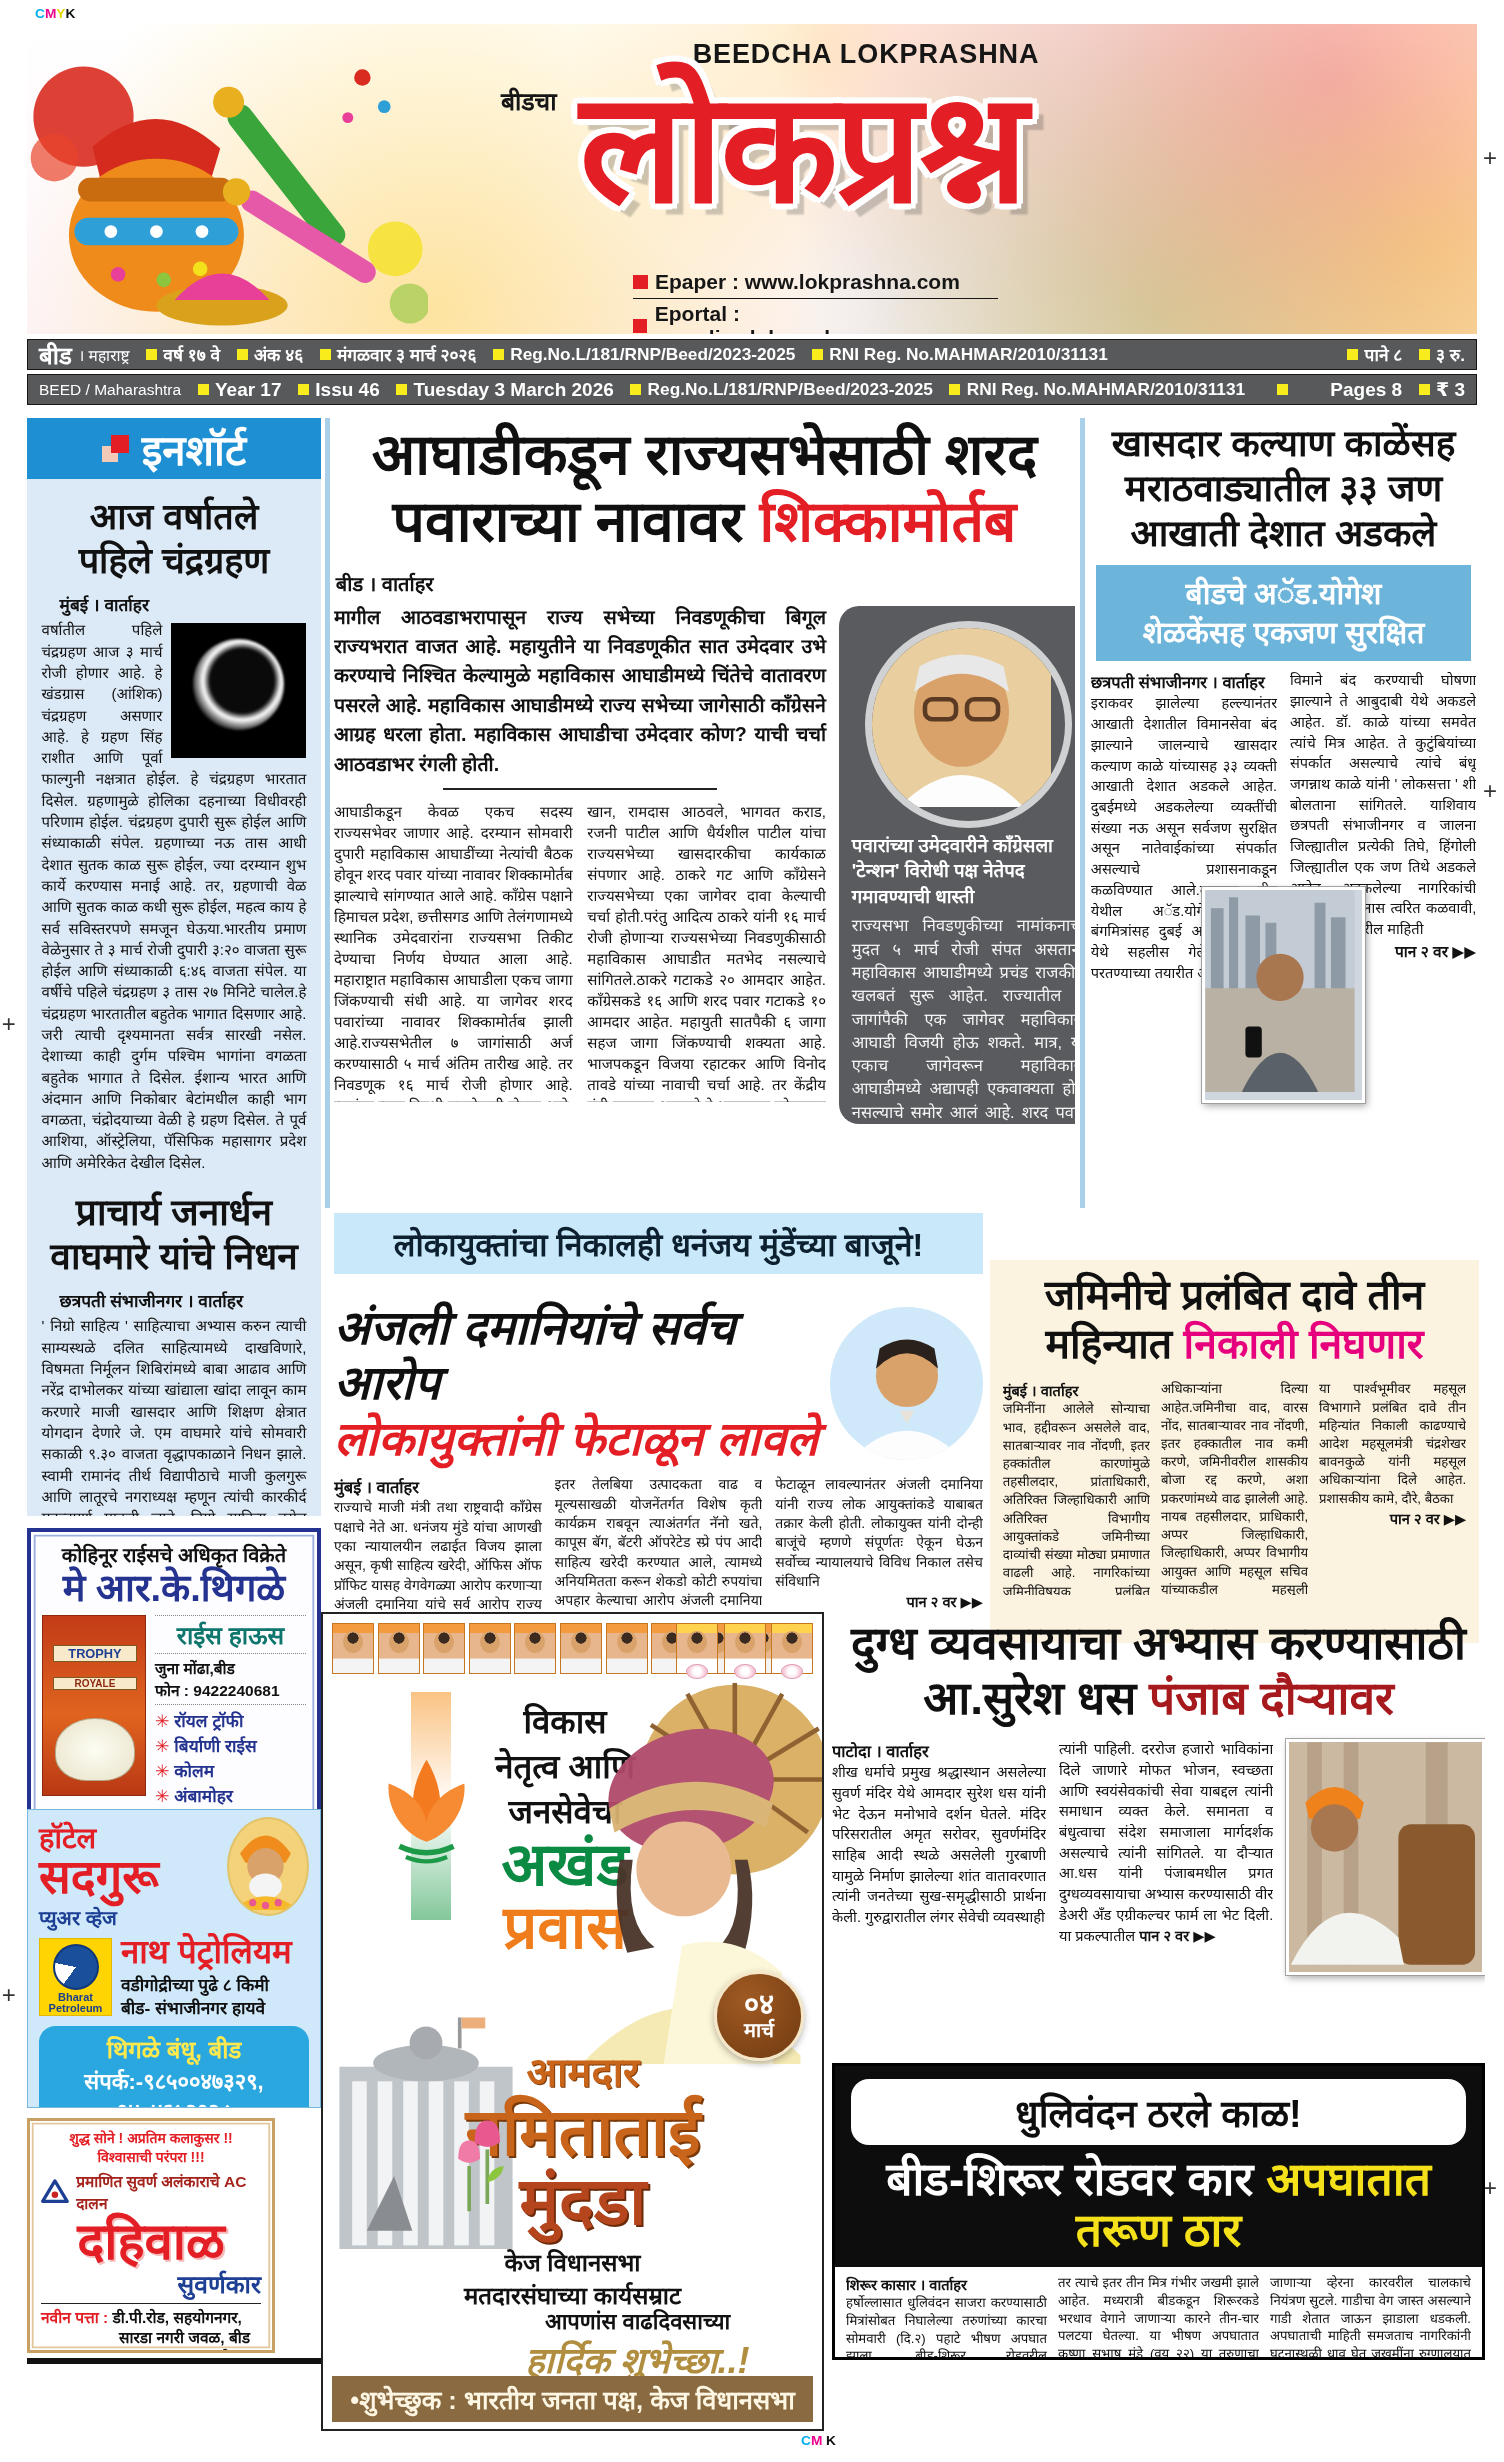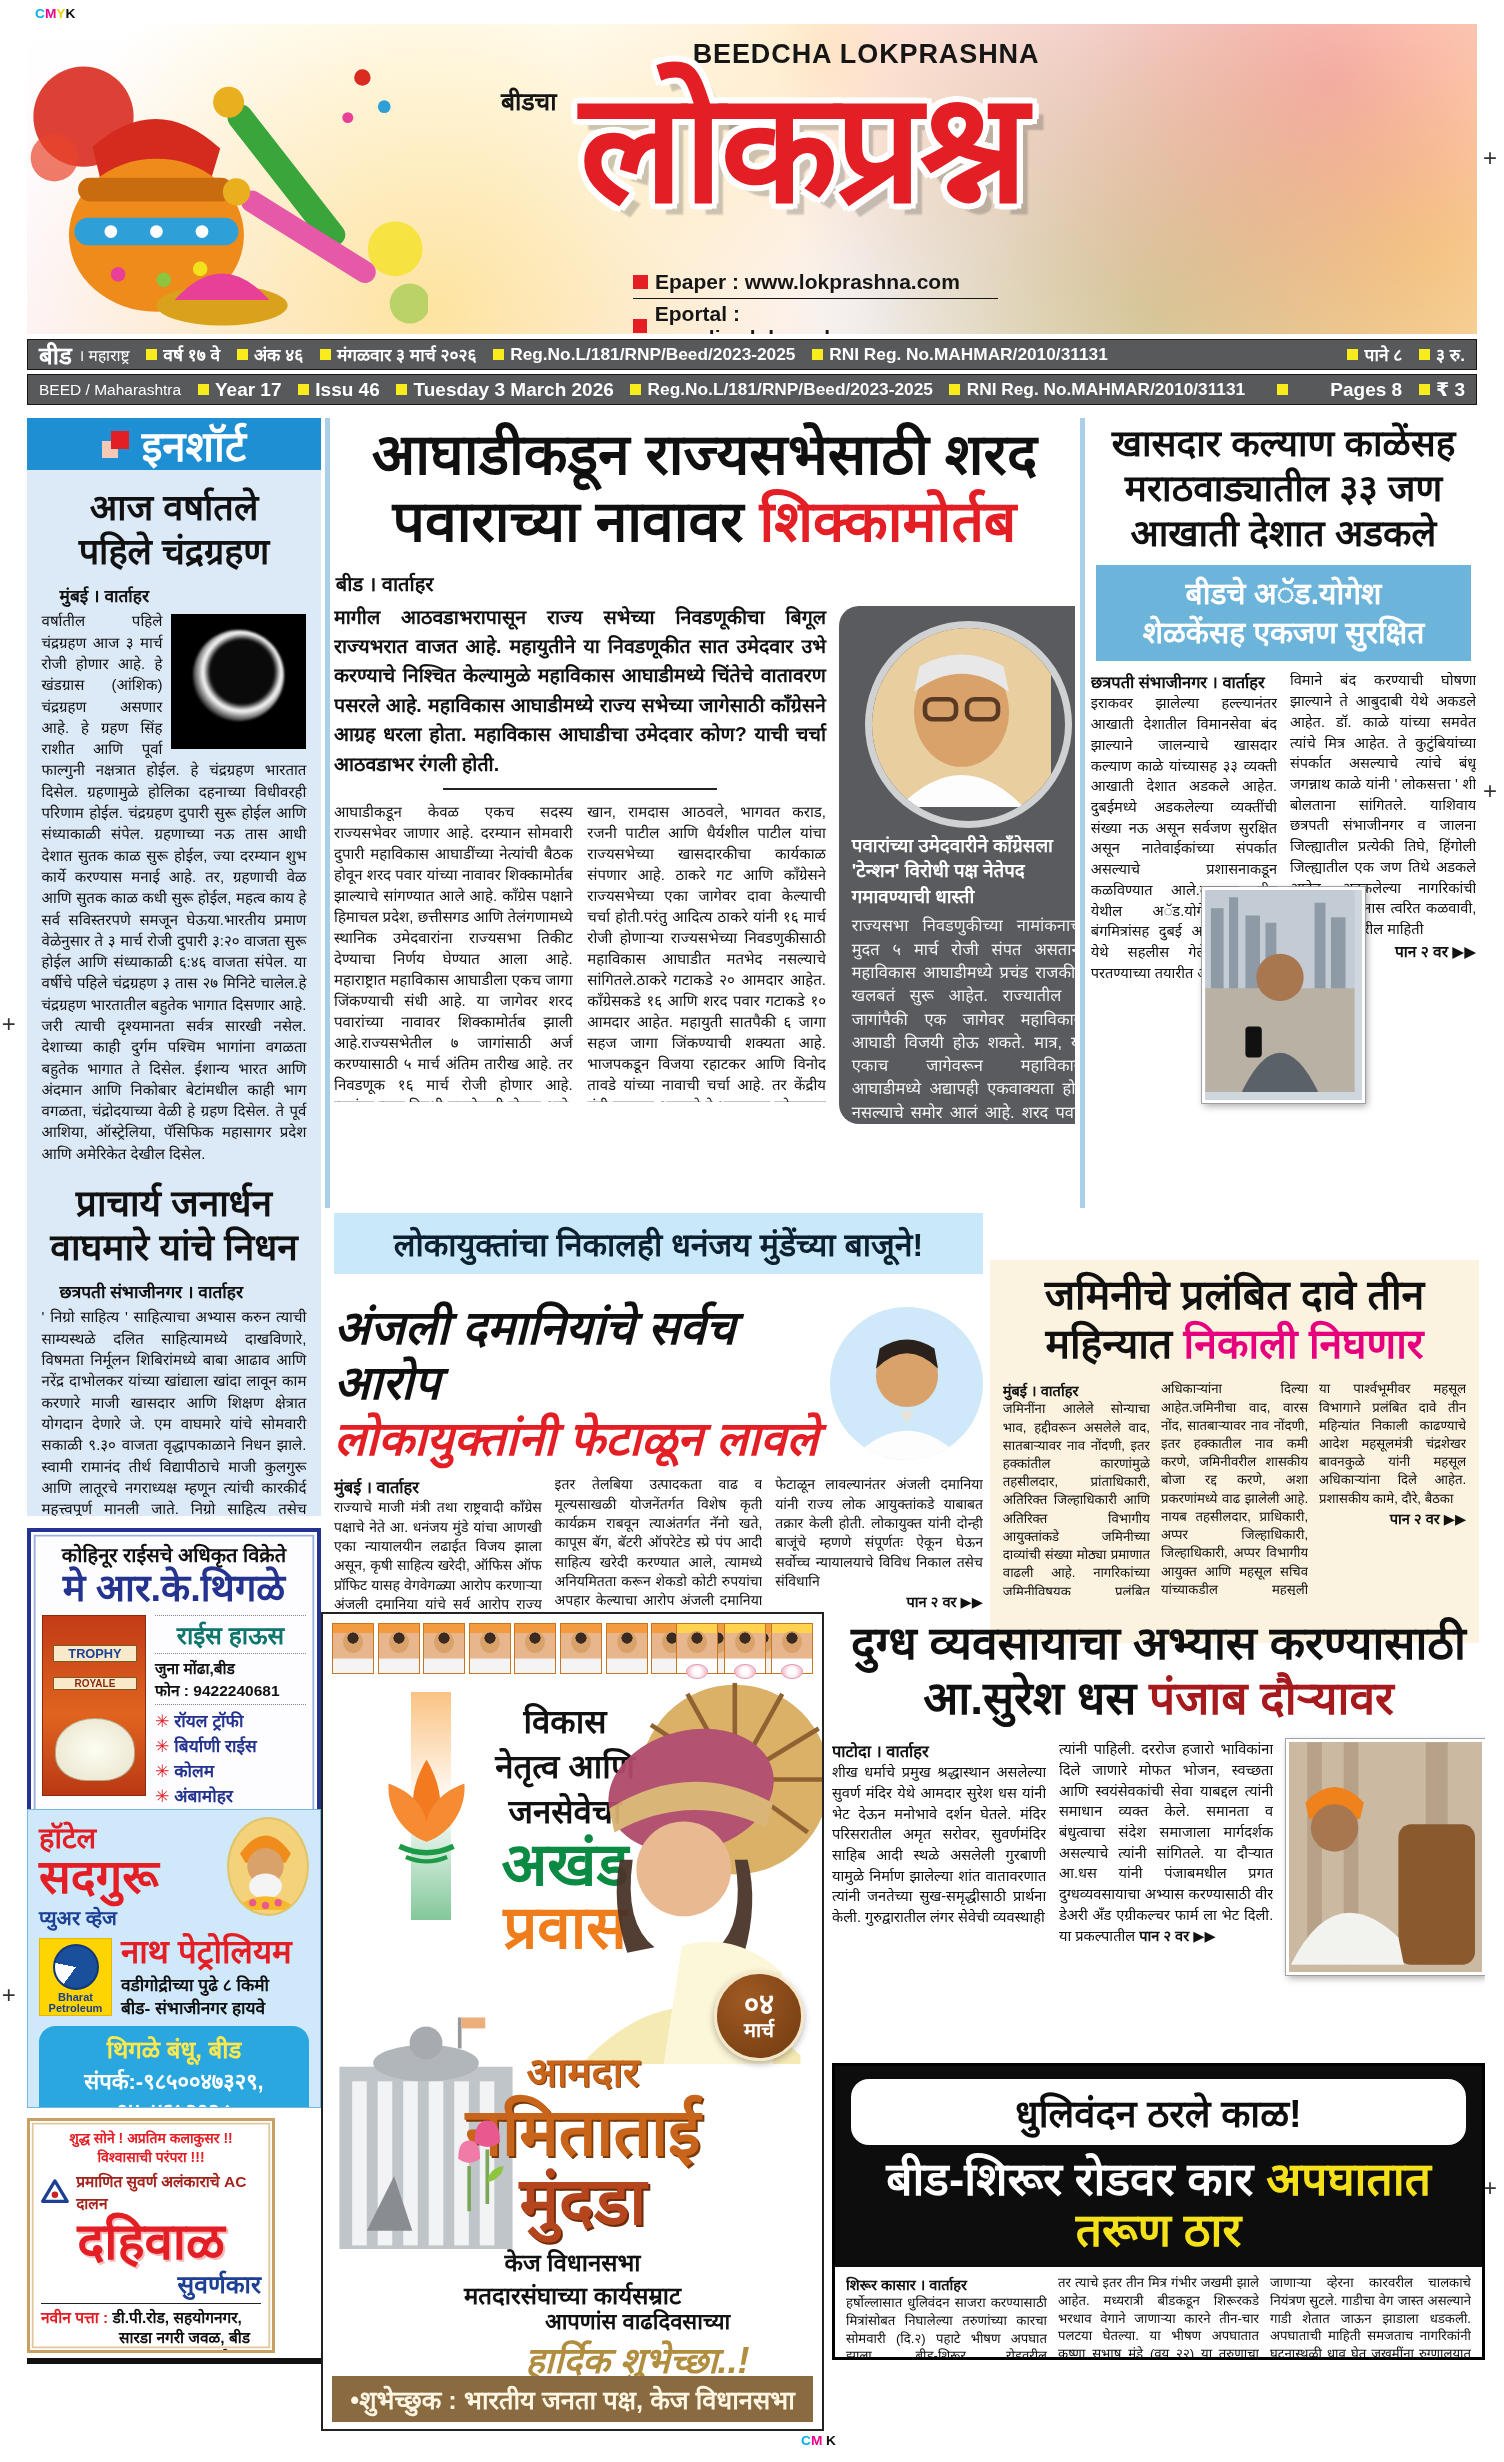--- a/index.html
+++ b/index.html
@@ -200,21 +200,21 @@
     <span class="cell" style="font-size:19px;">
         <i class="ysq"></i>
         <span>₹ 3</span>
       </span>
   </div>
 
   <div class="abs vrule" style="left:325px;top:418px;width:4.6px;height:790px;"></div>
   <div class="abs vrule" style="left:1080px;top:418px;width:4.6px;height:790px;"></div>
 
   <div class="abs side clip" style="left:27px;top:418px;width:294px;height:1098px;">
-    <div class="side-head" style="height:52px;">
+    <div class="side-head" style="height:61px;">
       <span class="icon-sq"></span>
       <span style="font-size:42px;font-weight:800;">इनशॉर्ट</span>
     </div>
     <div style="padding:16.4px 14.6px 9px;">
       <div class="pre ctr sd-title" style="font-size:36px;">आज वर्षातले
 पहिले चंद्रग्रहण</div>
       <div class="byl" style="font-size:17.3px;margin:11px 0 3.6px 18px;">मुंबई । वार्ताहर</div>
       <div class="j" style="font-size:15px;line-height:1.42;">
         <span class="eclipse">
             <i></i>

